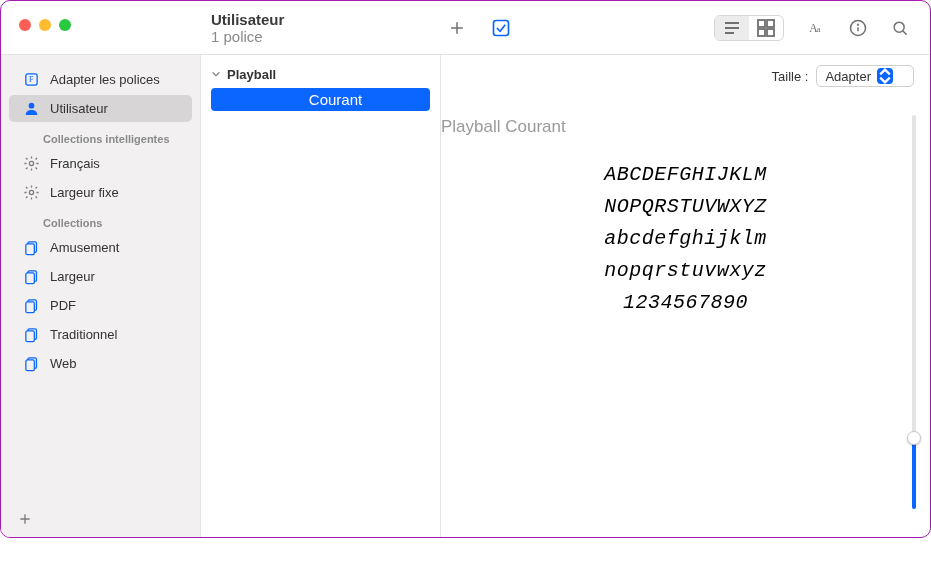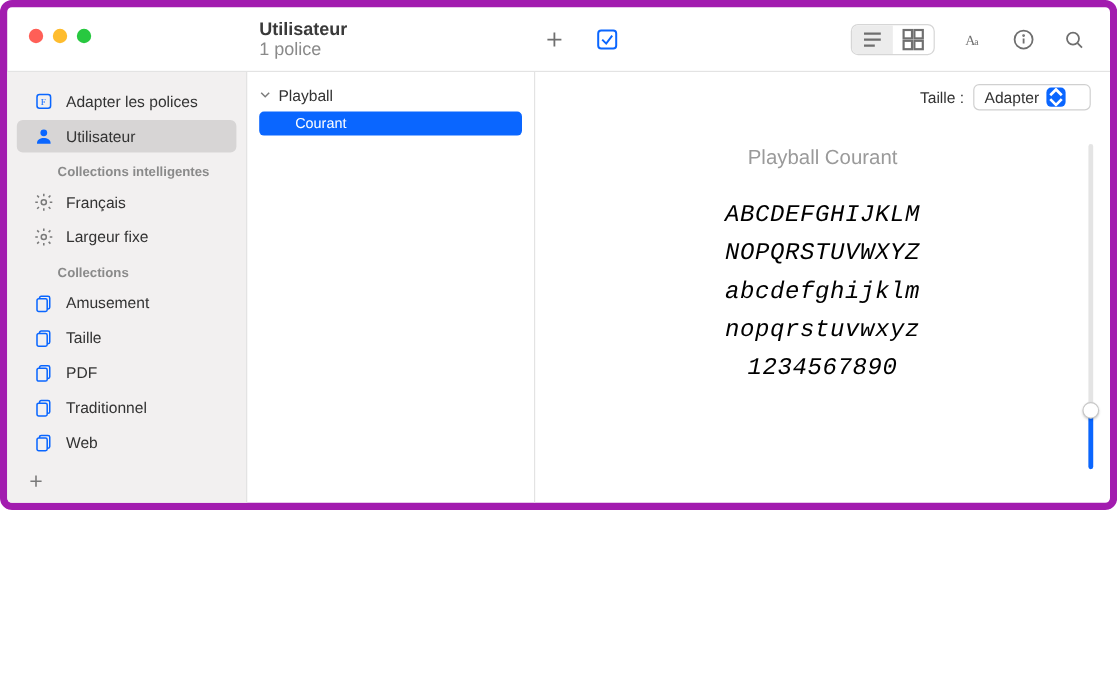--- a/index.html
+++ b/index.html
@@ -1,17 +1,17 @@
 <!DOCTYPE html>
 <html><head>
 <meta charset="utf-8">
 <style>
   * { box-sizing: border-box; margin: 0; padding: 0; }
   body { font-family: -apple-system, "Helvetica Neue", Arial, sans-serif; font-size: 13px; color: #333; background: #fff; }
-  .window { width: 931px; height: 425px; border: 6px solid #a21caf; border-radius: 10px; overflow: hidden; display: flex; flex-direction: column; background: #fff; position: relative; }
+  .window { width: 931px; height: 538px; border: 1px solid #a21caf; border-radius: 10px; overflow: hidden; display: flex; flex-direction: column; background: #fff; position: relative; }
   
   .toolbar { height: 54px; display: flex; align-items: stretch; border-bottom: 1px solid #e3e3e3; }
   .toolbar-left { width: 200px; display:flex; align-items:flex-start; padding: 18px 0 0 18px; gap:8px;}
   .traffic { width:12px; height:12px; border-radius:50%; }
   .tl-red { background:#ff5f57;} .tl-yel{background:#febc2e;} .tl-grn{background:#28c840;}
   
   .toolbar-mid { flex:0 0 240px; display:flex; flex-direction:column; justify-content:center; padding:0 10px; }
   .toolbar-title { font-weight:600; font-size:15px; color:#3a3a3a;}
   .toolbar-sub { font-size:15px; color:#8a8a8a;}
   
@@ -27,31 +27,31 @@
   
   .sidebar { width:200px; background:#f2f0f0; border-right:1px solid #e3e3e3; display:flex; flex-direction:column; padding-top:10px; overflow:auto; position:relative;}
   .sb-section-header { font-size:11px; font-weight:600; color:#8a8a8a; padding:10px 16px 4px;margin-left:26px; }
   .sb-item { display:flex; align-items:center; gap:10px; padding:5px 14px; margin:1px 8px; border-radius:5px; font-size:13px; color:#333; cursor:default;}
   .sb-item.selected { background:#d7d5d5; }
   .sb-icon { width:17px; height:17px; color:#0a66ff; flex-shrink:0; display:flex; align-items:center; justify-content:center;}
   .sb-icon.gray { color:#7a7a7a; }
   .sb-footer { margin-top:auto; padding:10px 16px; }
   
   .middle { width:240px; border-right:1px solid #e3e3e3; padding-top:8px;}
-  .family-row { display:flex; align-items:flex-end; gap:6px; padding:4px 10px; font-size:13px; color:#333;}
+  .family-row { display:flex; align-items:flex-end; gap:6px; padding:4px 10px; font-size:13px; color:#333;font-weight:bold;}
   .chev { width:10px; color:#7b7b7b; }
-  .style-row { margin:2px 10px 0 10px; padding:3px 0 3px 30px; border-radius:4px; font-size:12px;}
+  .style-row { margin:2px 10px 0 10px; padding:3px 0 3px 30px; border-radius:4px; font-size:15px;text-align:center;}
   .style-row.selected { background:#0a66ff; color:#fff; }
   
   .preview { flex:1; display:flex; flex-direction:column; position:relative; }
   .preview-header { display:flex; justify-content:flex-end; align-items:center; gap:8px; padding:10px 16px 0 0; font-size:13px; color:#333;}
   .size-select { display:flex; align-items:center; gap:6px; border:1px solid #d0d0d0; border-radius:5px; padding:2px 20px 2px 8px; background:#fff;}
   .size-chev { width:16px; height:16px; background:#0a66ff; border-radius:4px; display:flex; align-items:center; justify-content:center; color:#fff; font-size:9px;}
   
-  .preview-body { flex:1; display:flex; flex-direction:column; align-items:center; padding-top:30px; }
+  .preview-body { flex:1; display:flex; flex-direction:column; padding-top:30px; }
   .preview-title { font-size:17px; color:#9a9a9a; margin-bottom:22px; font-weight:400;}
   .sample { font-family: Liberation Mono, monospace; font-style:italic; font-weight:500; font-size:20px; line-height:1.6; color:#000; text-align:center; letter-spacing:0.5px;}
   
   .vslider { position:absolute; right:14px; top:60px; bottom:28px; width:4px; background:#e4e4e4; border-radius:2px;}
   .vslider-thumb { position:absolute; left:-5px; width:14px; height:14px; background:#fff; border:1px solid #c8c8c8; border-radius:50%; box-shadow:0 1px 2px rgba(0,0,0,0.2);}
   .vslider-track-filled { position:absolute; left:0; right:0; background:#0a66ff; border-radius:2px;}
   
   svg { width:100%; height:100%; }
 </style>
 </head>
@@ -175,21 +175,21 @@
           </span>
         <span>Amusement</span>
       </div>
       <div class="sb-item">
         <span class="sb-icon">
             <svg viewBox="0 0 24 24" fill="none" stroke="currentColor" stroke-width="1.8">
               <rect x="7" y="4" width="12" height="15" rx="2"></rect>
               <rect x="4" y="7" width="12" height="15" rx="2" fill="#f2f0f0"></rect>
             </svg>
           </span>
-        <span>Taille</span>
+        <span>Largeur</span>
       </div>
       <div class="sb-item">
         <span class="sb-icon">
             <svg viewBox="0 0 24 24" fill="none" stroke="currentColor" stroke-width="1.8">
               <rect x="7" y="4" width="12" height="15" rx="2"></rect>
               <rect x="4" y="7" width="12" height="15" rx="2" fill="#f2f0f0"></rect>
             </svg>
           </span>
         <span>PDF</span>
       </div>

